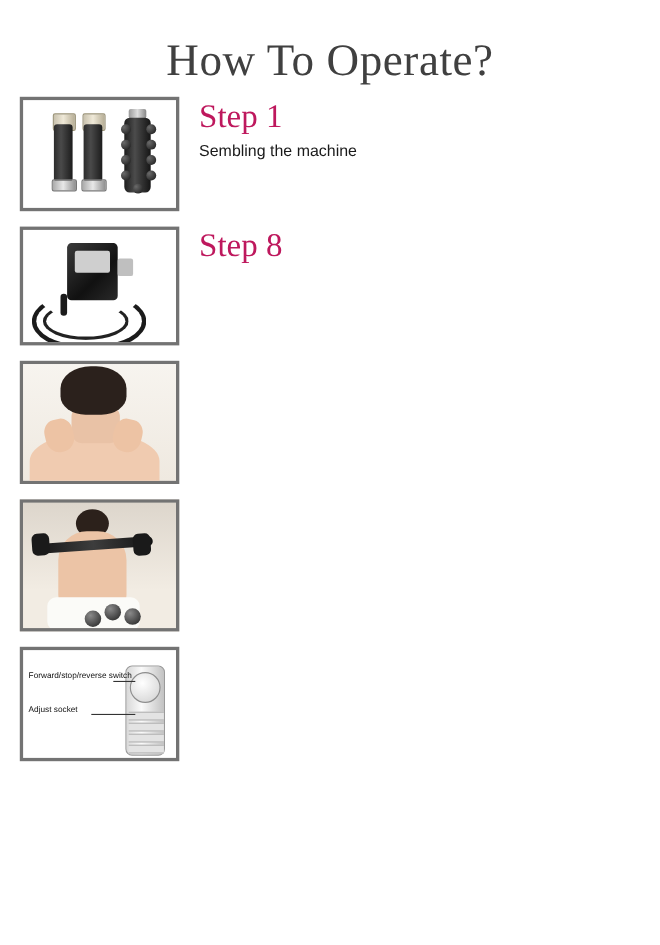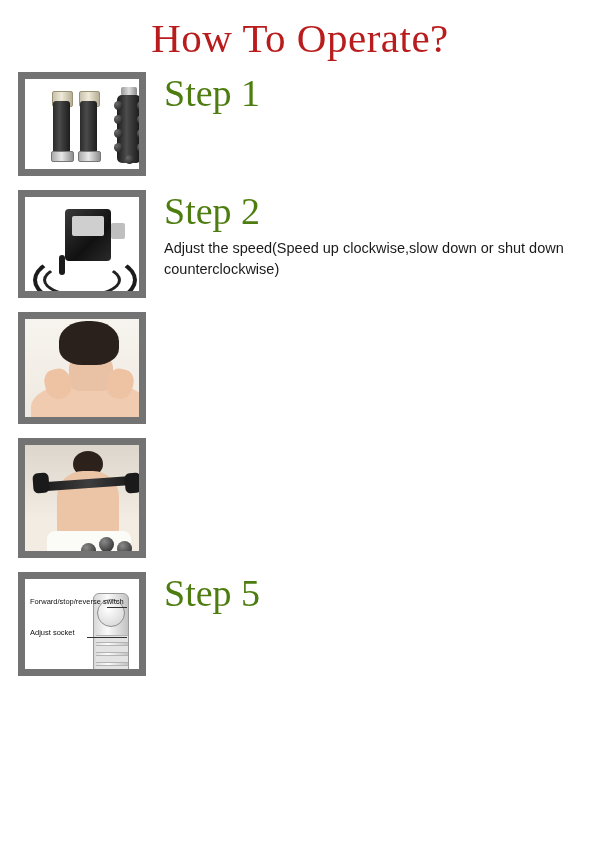--- a/index.html
+++ b/index.html
@@ -19,57 +19,57 @@
     width: 600px;
     height: 859px;
     background: #ffffff;
   }
   .page-title {
     text-align: center;
     font-family: "Liberation Serif", serif;
     font-size: 41px;
     font-weight: normal;
     letter-spacing: 0.5px;
-    color: #b91c1c;
+    color: #404040;
     margin: 0;
-    padding-top: 14px;
+    padding-top: 30px;
     padding-bottom: 10px;
   }
   .steps {
     padding: 0 14px 0 18px;
   }
   .step-row {
     display: flex;
     align-items: flex-start;
     margin-bottom: 14px;
   }
   .thumb {
     flex: 0 0 auto;
-    width: 128px;
-    border: 7px solid #737373;
+    width: 145px;
+    border: 3px solid #737373;
     background: #fff;
     box-sizing: border-box;
     position: relative;
     overflow: hidden;
   }
   .thumb-inner {
     position: relative;
     width: 100%;
     height: 100%;
   }
   .step-body {
     flex: 1 1 auto;
     padding-left: 18px;
     padding-top: 2px;
   }
   .step-label {
     font-family: "Liberation Serif", serif;
-    font-size: 38px;
+    font-size: 30px;
     line-height: 1.05;
-    color: #4d7c0f;
+    color: #be185d;
     margin: 0 0 6px 0;
     font-weight: normal;
   }
   .step-text {
     font-size: 14.5px;
     line-height: 1.45;
     color: #1a1a1a;
     margin: 0;
     max-width: 400px;
   }
@@ -320,37 +320,37 @@
           <div class="spike" style="left:112px; top:36px;"></div>
           <div class="spike" style="left:89px; top:50px;"></div>
           <div class="spike" style="left:112px; top:50px;"></div>
           <div class="spike" style="left:89px; top:64px;"></div>
           <div class="spike" style="left:112px; top:64px;"></div>
           <div class="spike" style="left:100px; top:76px;"></div>
         </div>
       </div>
       <div class="step-body">
         <p class="step-label">Step 1</p>
+        <p class="step-text">Sembling the machine</p>
       </div>
     </div>
 
     <div class="step-row">
       <div class="thumb s2">
         <div class="thumb-inner">
           <div class="brick"></div>
           <div class="brick-face"></div>
           <div class="prongs"></div>
           <div class="cable"></div>
           <div class="cable2"></div>
           <div class="cable3"></div>
         </div>
       </div>
       <div class="step-body">
-        <p class="step-label">Step 2</p>
-        <p class="step-text">Adjust the speed(Speed up clockwise,slow down or shut down counterclockwise)</p>
+        <p class="step-label">Step 8</p>
       </div>
     </div>
 
     <div class="step-row">
       <div class="thumb s3">
         <div class="thumb-inner">
           <div class="bg"></div>
           <div class="shoulders"></div>
           <div class="neck"></div>
           <div class="hair"></div>
@@ -388,18 +388,17 @@
           <div class="ring" style="top:66px;"></div>
           <div class="ring" style="top:76px;"></div>
           <div class="ring" style="top:86px;"></div>
           <div class="lead lead1"></div>
           <div class="lead lead2"></div>
           <div class="callout-label lbl1">Forward/stop/reverse switch</div>
           <div class="callout-label lbl2">Adjust socket</div>
         </div>
       </div>
       <div class="step-body">
-        <p class="step-label">Step 5</p>
       </div>
     </div>
 
   </div>
 </div>
 
 </body></html>

